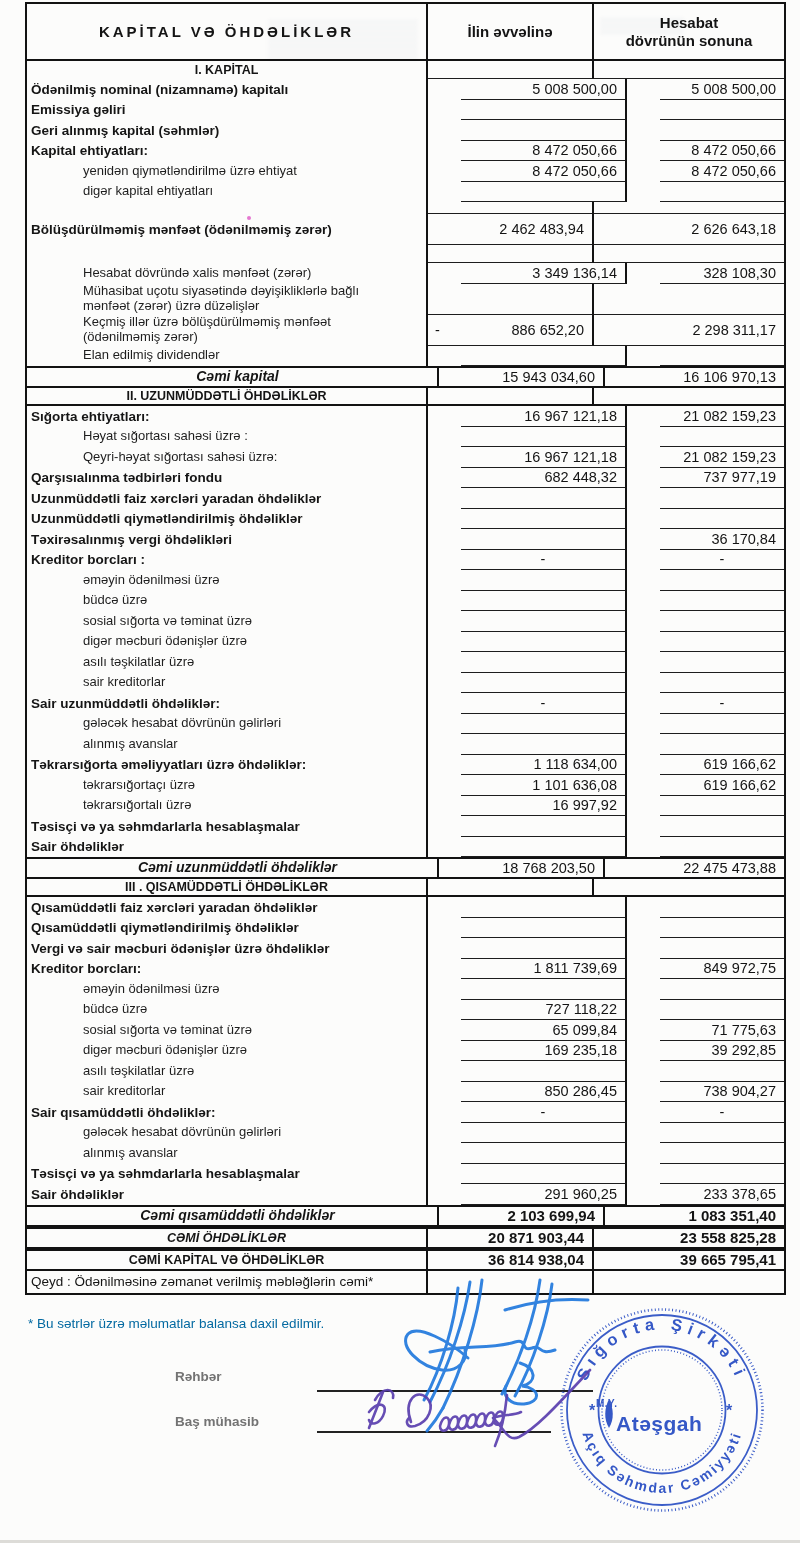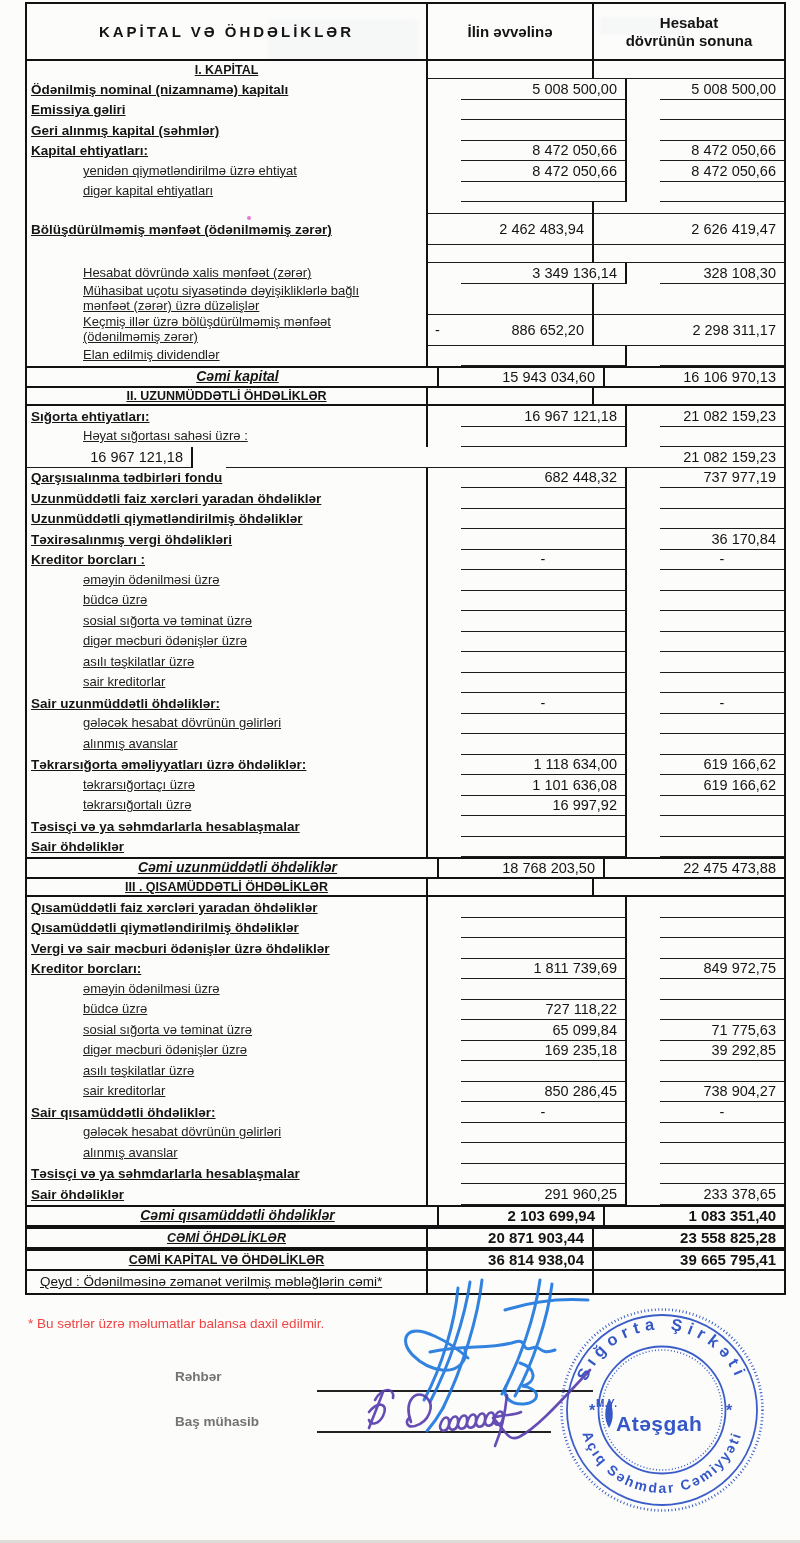--- a/index.html
+++ b/index.html
@@ -9,21 +9,21 @@
   }
   
   .btable{position:absolute;left:25px;top:2px;width:761px;border:2.2px solid #121212;box-sizing:border-box;background:transparent;}
   .thead{display:flex;height:55px;border-bottom:2.5px solid #121212;}
   .th{display:flex;align-items:center;justify-content:center;font-weight:bold;box-sizing:border-box;}
   .th1{width:401px;border-right:2.2px solid #121212;font-size:15px;letter-spacing:3px;text-align:center;}
   .th2{width:166px;border-right:2.2px solid #121212;font-size:15px;}
   .th3{flex:1;font-size:15px;text-align:center;line-height:1.2;padding:0 30px;}
   .trow{display:flex;align-items:stretch;box-sizing:border-box;}
   .cl{width:401px;border-right:2.2px solid #121212;display:flex;align-items:center;line-height:1.12;box-sizing:border-box;color:#151515;}
-  .cl span{display:block;width:100%;text-decoration:underline;}
+  .cl span{display:block;width:100%;}
   .cv{display:flex;align-items:center;justify-content:flex-end;padding-right:8px;font-size:14.5px;box-sizing:border-box;border-bottom:1.4px solid #1d1d1d;}
   .v1{width:166px;border-right:2.2px solid #121212;}
   .v2{flex:1;}
   .cv.dash{justify-content:center;padding-right:0;}
   .cv.neg{justify-content:space-between;padding-left:7px;}
   
   .row-sec,.row-sec2{height:18px;}
   .row-b,.row-s{height:20.5px;gap:33px;}
   .row-e{height:12px;}
   .row-e2{height:18px;}
@@ -36,24 +36,24 @@
   .row-sec2 .cv{border-bottom:none;}
   .row-b .cl,.row-bt .cl{font-weight:bold;font-size:13.5px;padding-left:4px;padding-right:10px;}
   .row-s .cl,.row-st .cl{font-size:13px;padding-left:56px;padding-right:25px;color:#1e1e1e;}
   .fb{border-top:2.2px solid #121212;border-bottom:2.2px solid #121212;}
   .fb .cv{border-bottom:none;}
   .row-tot .cl,.row-totb .cl{justify-content:center;font-weight:bold;font-style:italic;font-size:14px;margin-left:11px;}
   .row-tot .cl span,.row-totb .cl span,.row-capsb .cl span,.row-grand .cl span{text-align:center;}
   .row-capsb .cl{justify-content:center;font-weight:bold;font-style:italic;font-size:12.5px;}
   .row-grand .cl{justify-content:center;font-weight:bold;font-size:12.5px;}
   .row-totb .cv,.row-capsb .cv,.row-grand .cv{font-weight:bold;font-size:15px;}
-  .row-note .cl{font-size:13.5px;padding-left:13px;}
+  .row-note .cl{font-size:13.5px;padding-left:4px;}
   .row-note .cv{border-bottom:none;}
   
-  .footnote{position:absolute;left:28px;top:1316px;font-size:13.5px;color:#ef4444;}
+  .footnote{position:absolute;left:28px;top:1316px;font-size:13.5px;color:#0369a1;}
   .sig-label{position:absolute;left:175px;font-weight:bold;font-size:13.5px;color:#737373;}
   .sig-label.director{top:1369px;}
   .sig-label.accountant{top:1414px;}
   .sig-line{position:absolute;height:1.7px;background:#222;}
   .sig-line.l1{left:317px;top:1390px;width:276px;}
   .sig-line.l2{left:317px;top:1431px;width:234px;}
   .sigsvg{position:absolute;pointer-events:none;}
   .stamp{position:absolute;left:556px;top:1304px;width:212px;height:212px;}
   
   .smudge{position:absolute;filter:blur(2px);opacity:.13;background:repeating-linear-gradient(0deg,#7a86a0 0 2px,transparent 2px 6px);}
@@ -133,21 +133,21 @@
             <span></span>
           </div>
           <div class="cv v1"></div>
           <div class="cv v2"></div>
         </div>
         <div class="trow row-bt">
           <div class="cl">
             <span>Bölüşdürülməmiş mənfəət (ödənilməmiş zərər)</span>
           </div>
           <div class="cv v1">2 462 483,94</div>
-          <div class="cv v2">2 626 419,47</div>
+          <div class="cv v2">2 626 643,18</div>
         </div>
         <div class="trow row-e2">
           <div class="cl">
             <span></span>
           </div>
           <div class="cv v1"></div>
           <div class="cv v2"></div>
         </div>
         <div class="trow row-s">
           <div class="cl">
@@ -202,20 +202,23 @@
           <div class="cv v2">21 082 159,23</div>
         </div>
         <div class="trow row-s">
           <div class="cl">
             <span>Həyat sığortası sahəsi üzrə :</span>
           </div>
           <div class="cv v1"></div>
           <div class="cv v2"></div>
         </div>
         <div class="trow row-s">
+          <div class="cl">
+            <span>Qeyri-həyat sığortası sahəsi üzrə:</span>
+          </div>
           <div class="cv v1">16 967 121,18</div>
           <div class="cv v2">21 082 159,23</div>
         </div>
         <div class="trow row-b">
           <div class="cl">
             <span>Qarşısıalınma tədbirləri fondu</span>
           </div>
           <div class="cv v1">682 448,32</div>
           <div class="cv v2">737 977,19</div>
         </div>

